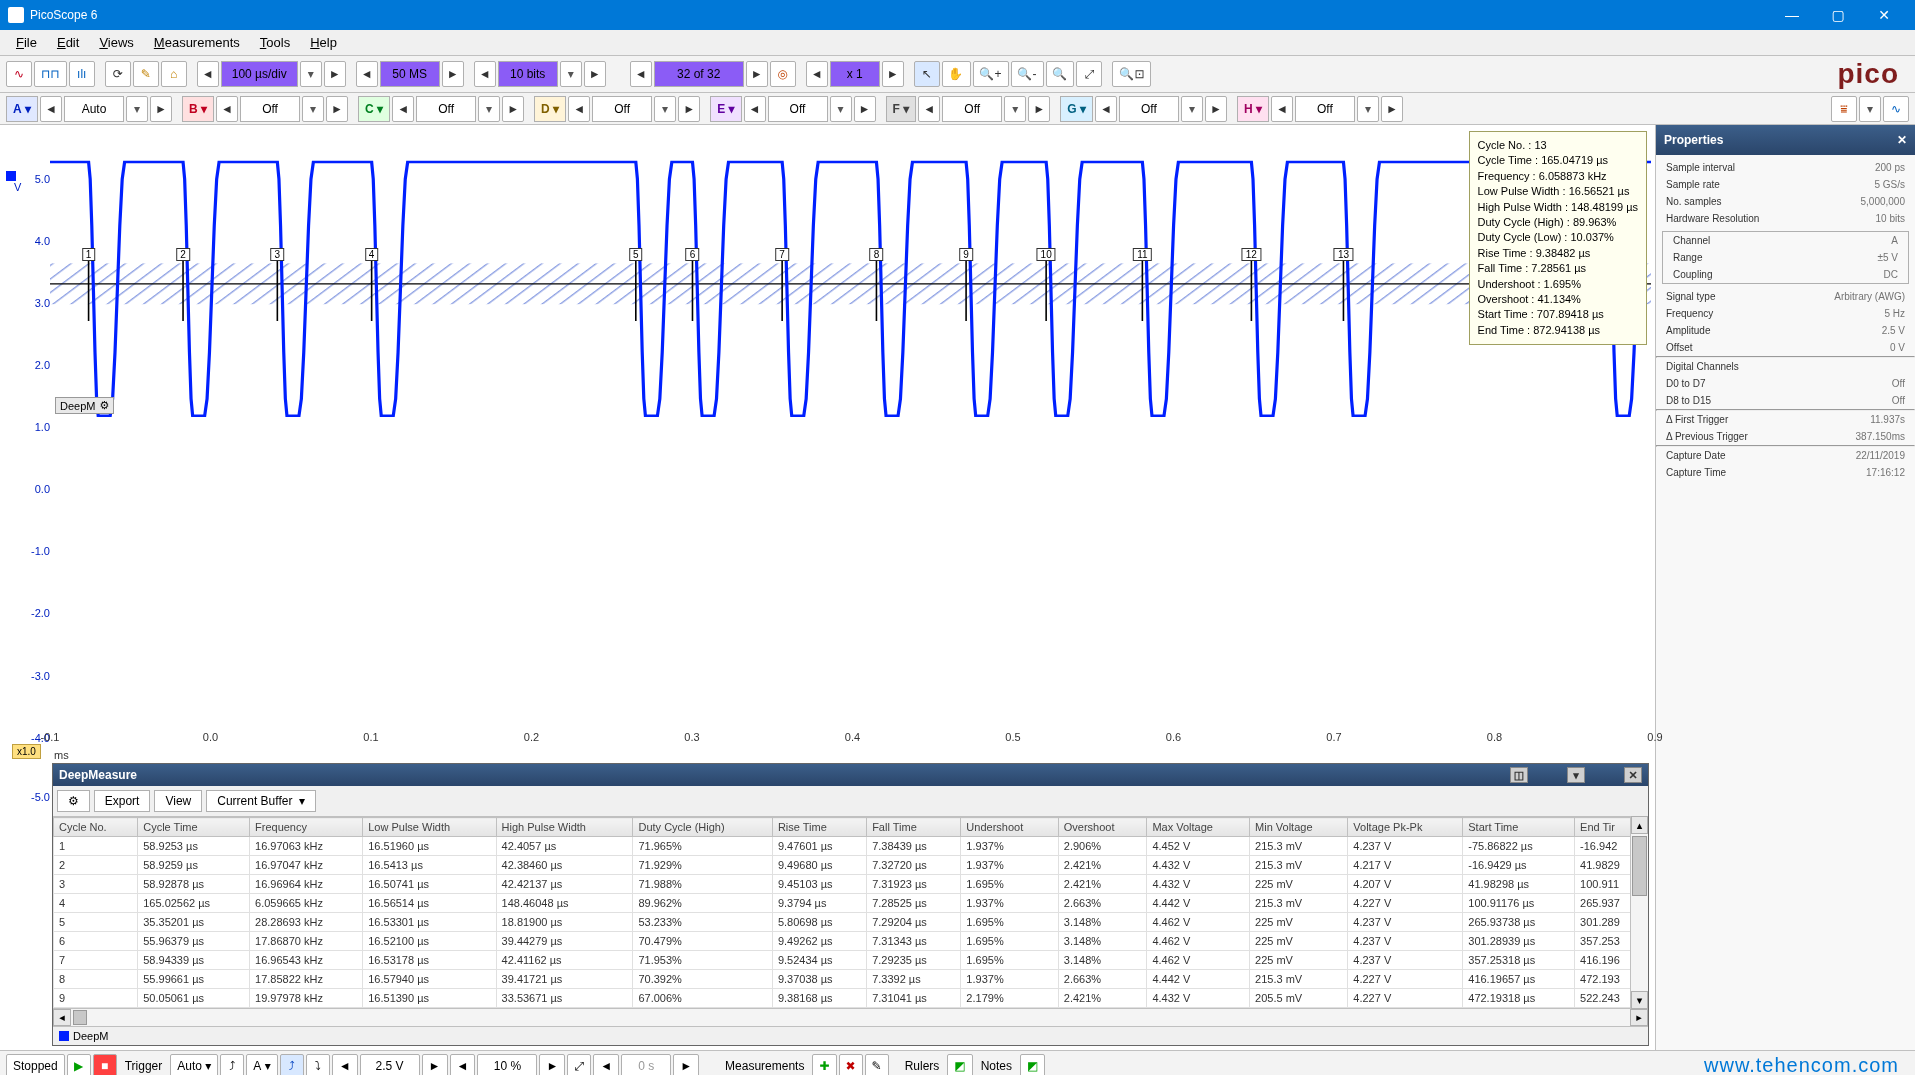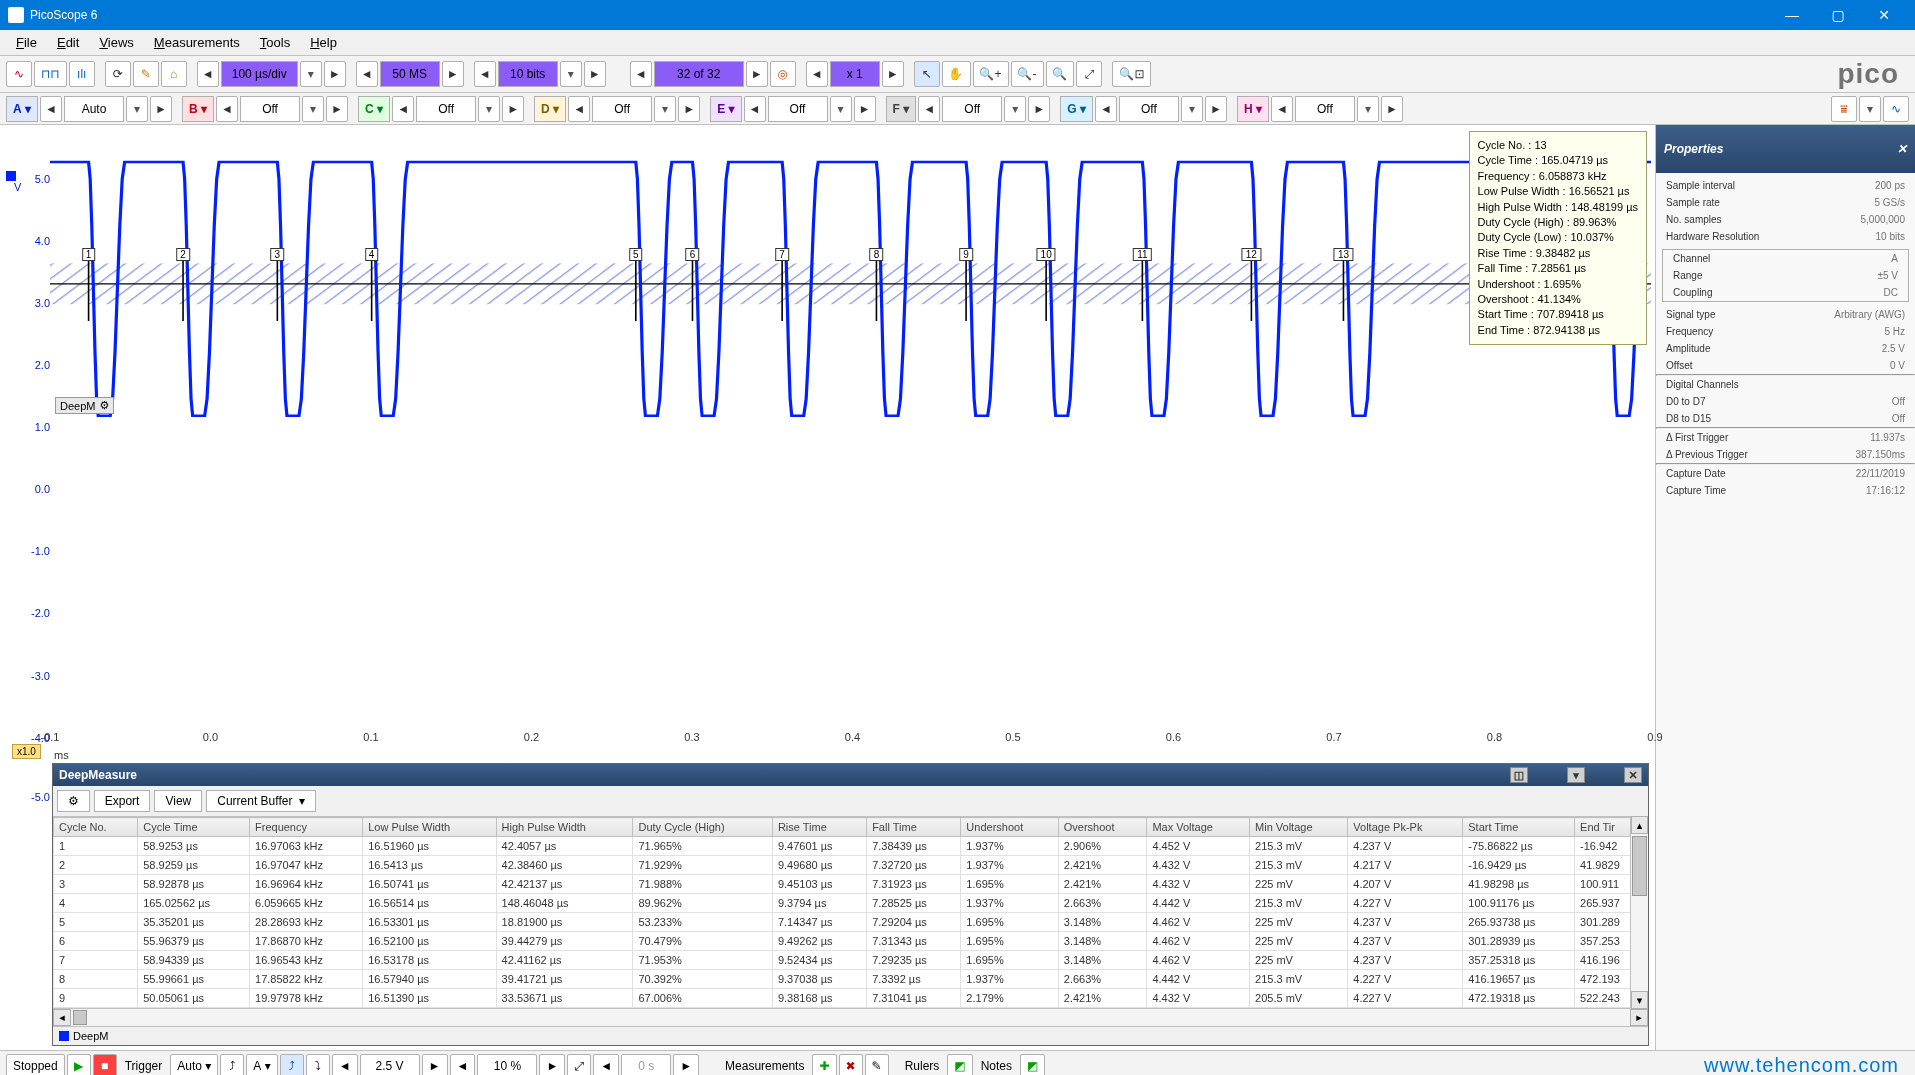--- a/index.html
+++ b/index.html
@@ -13,21 +13,21 @@
 .menubar { background:#f0f0f0; height:26px; display:flex; align-items:center; padding:0 6px; border-bottom:1px solid #c0c0c0; font-size:13px; }
 .menubar .menuitem { padding:3px 10px; cursor:pointer; }
 .menubar .menuitem u { text-decoration:underline; }
 
 .toolbar { background:#f3f3f3; min-height:30px; display:flex; align-items:center; padding:2px 6px; border-bottom:1px solid #c0c0c0; gap:2px; flex-wrap:nowrap; }
 .tb-btn { height:26px; min-width:26px; border:1px solid #b0b0b0; background:#fff; display:inline-flex; align-items:center; justify-content:center; padding:0 6px; font-size:12px; cursor:pointer; border-radius:2px; color:#333; }
 .tb-btn.arrow { min-width:22px; padding:0; }
 .tb-btn.dd { min-width:22px; padding:0; color:#555; }
 .tb-val { height:26px; border:1px solid #b0b0b0; background:#8b5cf6; display:inline-flex; align-items:center; justify-content:center; padding:0 10px; font-size:12px; min-width:70px; }
 .tb-sep { width:6px; }
-.tb-logo { margin-left:auto; font-size:28px; font-weight:bold; color:#737373; letter-spacing:1px; padding-right:10px; }
+.tb-logo { margin-left:auto; font-size:28px; font-weight:bold; color:#7f1d1d; letter-spacing:1px; padding-right:10px; }
 
 .channel-bar { background:#f3f3f3; height:32px; display:flex; align-items:center; padding:2px 6px; border-bottom:1px solid #c0c0c0; gap:2px; }
 .ch-lbl { height:26px; min-width:26px; border:1px solid #b0b0b0; display:inline-flex; align-items:center; justify-content:center; font-size:12px; font-weight:bold; padding:0 6px; }
 .ch-A { background:#e0e8ff; color:#0020c0; }
 .ch-B { background:#ffe0e0; color:#c00020; }
 .ch-C { background:#e0ffe0; color:#008020; }
 .ch-D { background:#fff4d8; color:#806000; }
 .ch-E { background:#f0e0ff; color:#6000a0; }
 .ch-F { background:#e0e0e0; color:#404040; }
 .ch-G { background:#d8f0ff; color:#006080; }
@@ -72,21 +72,21 @@
 .dm-hscroll { height:18px; background:#f0f0f0; border-top:1px solid #c0c0c0; display:flex; }
 .dm-hscroll .sarrow { width:18px; border:1px solid #b0b0b0; background:#e8e8e8; font-size:11px; display:flex; align-items:center; justify-content:center; }
 .dm-hscroll .strack { flex:1; background:#f4f4f4; position:relative; }
 .dm-hscroll .sthumb { position:absolute; left:2px; width:14px; top:1px; bottom:1px; background:#c8c8c8; border:1px solid #999; }
 .dm-vscroll { width:18px; background:#f0f0f0; border-left:1px solid #c0c0c0; display:flex; flex-direction:column; position:absolute; right:0; top:52px; bottom:36px; }
 .dm-vscroll .sarrow { height:18px; border:1px solid #b0b0b0; background:#e8e8e8; font-size:11px; display:flex; align-items:center; justify-content:center; }
 .dm-vscroll .strack { flex:1; background:#f4f4f4; position:relative; }
 .dm-vscroll .sthumb { position:absolute; left:1px; right:1px; top:2px; height:60px; background:#c8c8c8; border:1px solid #999; }
 
 .properties { width:260px; background:#f8f8f8; border-left:1px solid #c0c0c0; display:flex; flex-direction:column; }
-.prop-title { background:linear-gradient(#3c5f8a,#2a456a); color:#fff; font-size:12px; font-weight:bold; padding:17px 8px; display:flex;font-style:italic; }
+.prop-title { background:linear-gradient(#3c5f8a,#2a456a); color:#fff; font-size:12px; font-weight:bold; padding:8px 8px; display:flex; }
 .prop-title .spacer { flex:1; }
 .prop-title .close { cursor:pointer; }
 .prop-body { padding:4px 0; font-size:10px; }
 .prop-row { display:flex; padding:3px 10px; }
 .prop-row .lbl { flex:1; color:#333; }
 .prop-row .val { color:#737373; }
 .prop-group { border:1px solid #b0b0b0; margin:4px 6px; }
 
 .statusbar { height:30px; background:#f3f3f3; border-top:1px solid #c0c0c0; display:flex; align-items:center; padding:2px 6px; gap:2px; font-size:12px; }
 .sb-btn { height:24px; min-width:24px; border:1px solid #b0b0b0; background:#fff; display:inline-flex; align-items:center; justify-content:center; padding:0 6px; font-size:12px; cursor:pointer; border-radius:2px; }
@@ -425,21 +425,21 @@
                 <td>100.91176 µs</td>
                 <td>265.937</td>
               </tr>
               <tr>
                 <td>5</td>
                 <td>35.35201 µs</td>
                 <td>28.28693 kHz</td>
                 <td>16.53301 µs</td>
                 <td>18.81900 µs</td>
                 <td>53.233%</td>
-                <td>7.14347 µs</td>
+                <td>5.80698 µs</td>
                 <td>7.29204 µs</td>
                 <td>1.695%</td>
                 <td>3.148%</td>
                 <td>4.462 V</td>
                 <td>225 mV</td>
                 <td>4.237 V</td>
                 <td>265.93738 µs</td>
                 <td>301.289</td>
               </tr>
               <tr>

